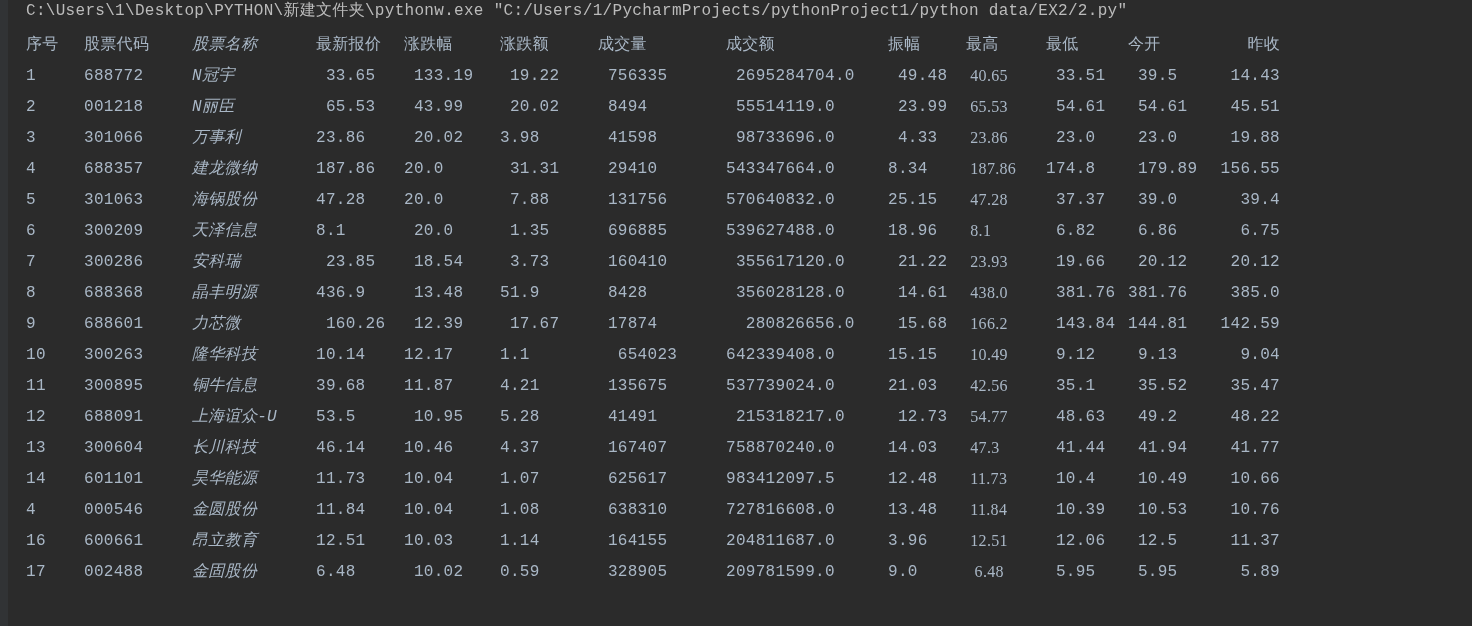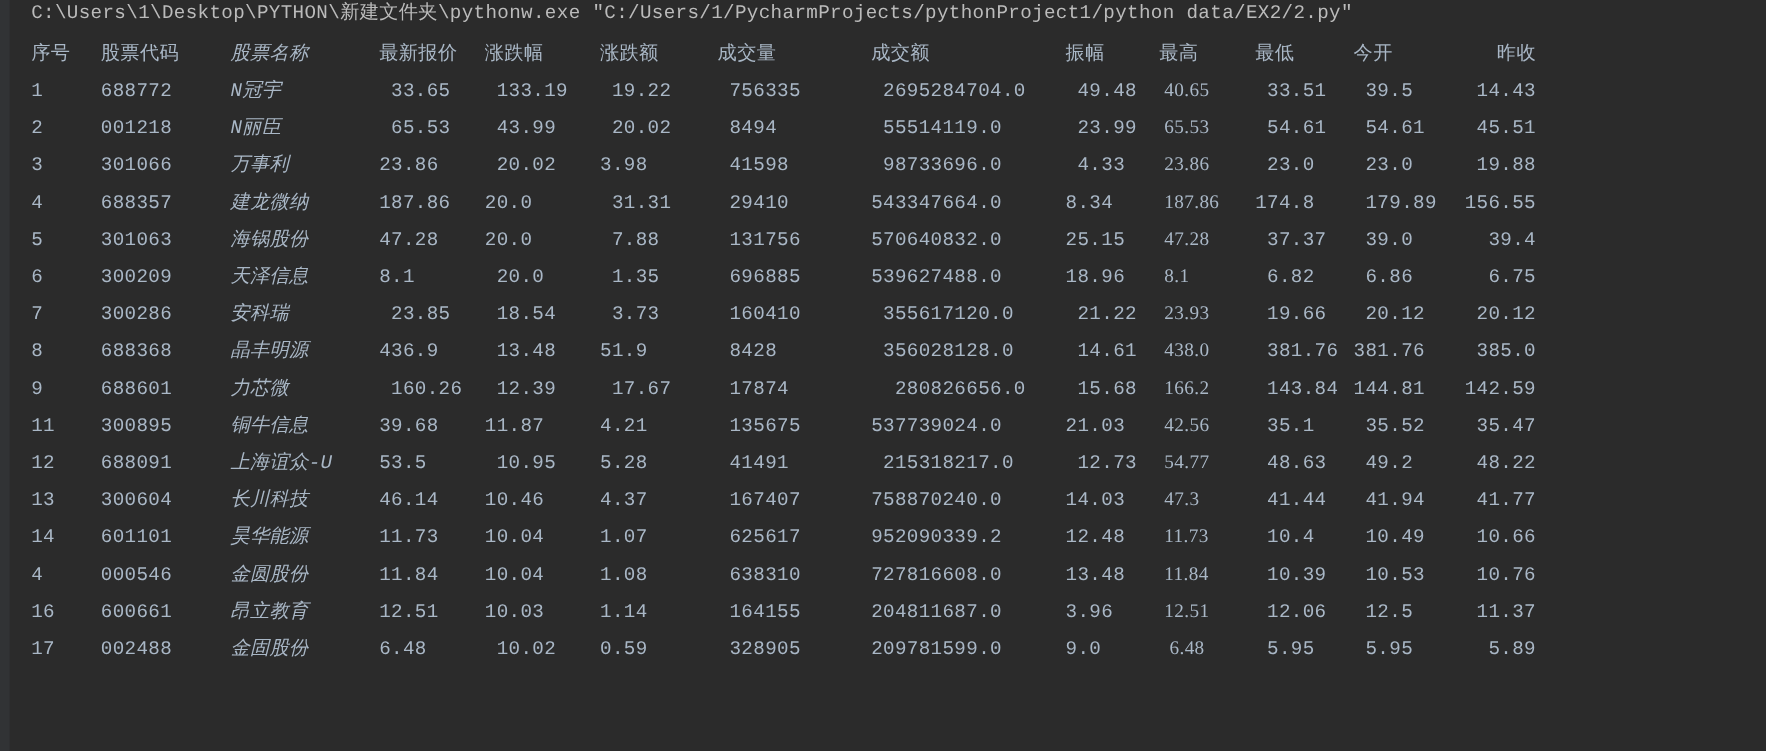--- a/index.html
+++ b/index.html
@@ -219,20 +219,35 @@
           <td class="col-chg"> 17.67</td>
           <td class="col-vol"> 17874</td>
           <td class="col-amt">  280826656.0</td>
           <td class="col-amp"> 15.68</td>
           <td class="col-high"> 166.2</td>
           <td class="col-low"> 143.84</td>
           <td class="col-open">144.81</td>
           <td class="col-prev">142.59</td>
         </tr>
         <tr>
+          <td class="col-idx">10</td>
+          <td class="col-code">300263</td>
+          <td class="col-name">隆华科技</td>
+          <td class="col-price">10.14</td>
+          <td class="col-pct">12.17</td>
+          <td class="col-chg">1.1</td>
+          <td class="col-vol">  654023</td>
+          <td class="col-amt">642339408.0</td>
+          <td class="col-amp">15.15</td>
+          <td class="col-high"> 10.49</td>
+          <td class="col-low"> 9.12</td>
+          <td class="col-open"> 9.13</td>
+          <td class="col-prev"> 9.04</td>
+        </tr>
+        <tr>
           <td class="col-idx">11</td>
           <td class="col-code">300895</td>
           <td class="col-name">铜牛信息</td>
           <td class="col-price">39.68</td>
           <td class="col-pct">11.87</td>
           <td class="col-chg">4.21</td>
           <td class="col-vol"> 135675</td>
           <td class="col-amt">537739024.0</td>
           <td class="col-amp">21.03</td>
           <td class="col-high"> 42.56</td>
@@ -271,21 +286,21 @@
           <td class="col-prev"> 41.77</td>
         </tr>
         <tr>
           <td class="col-idx">14</td>
           <td class="col-code">601101</td>
           <td class="col-name">昊华能源</td>
           <td class="col-price">11.73</td>
           <td class="col-pct">10.04</td>
           <td class="col-chg">1.07</td>
           <td class="col-vol"> 625617</td>
-          <td class="col-amt">952090339.2</td>
+          <td class="col-amt">983412097.5</td>
           <td class="col-amp">12.48</td>
           <td class="col-high"> 11.73</td>
           <td class="col-low"> 10.4</td>
           <td class="col-open"> 10.49</td>
           <td class="col-prev"> 10.66</td>
         </tr>
         <tr>
           <td class="col-idx">4</td>
           <td class="col-code">000546</td>
           <td class="col-name">金圆股份</td>

